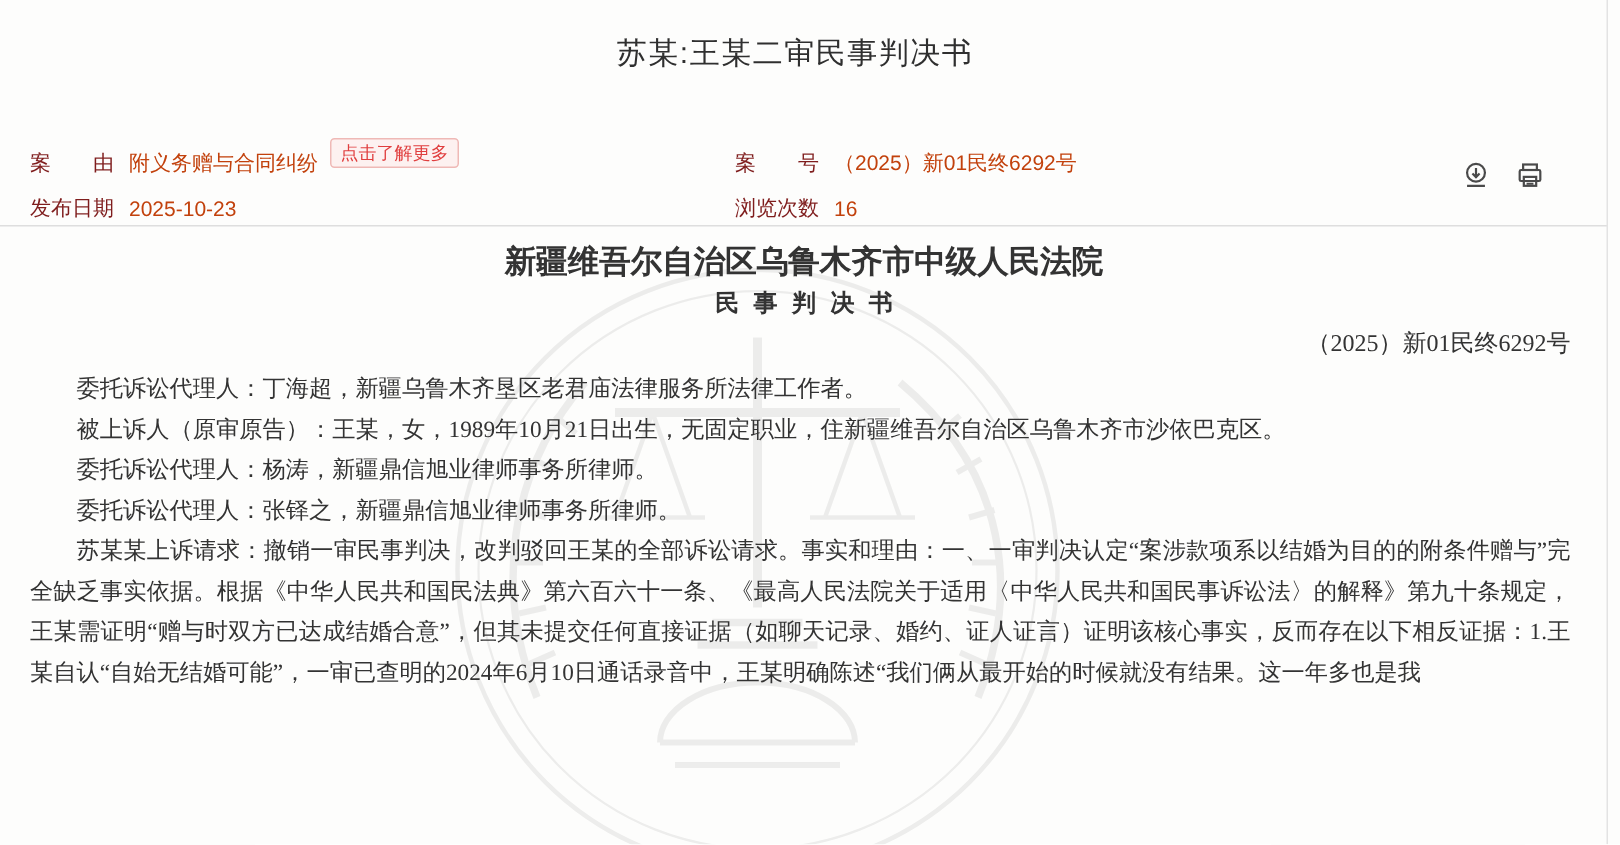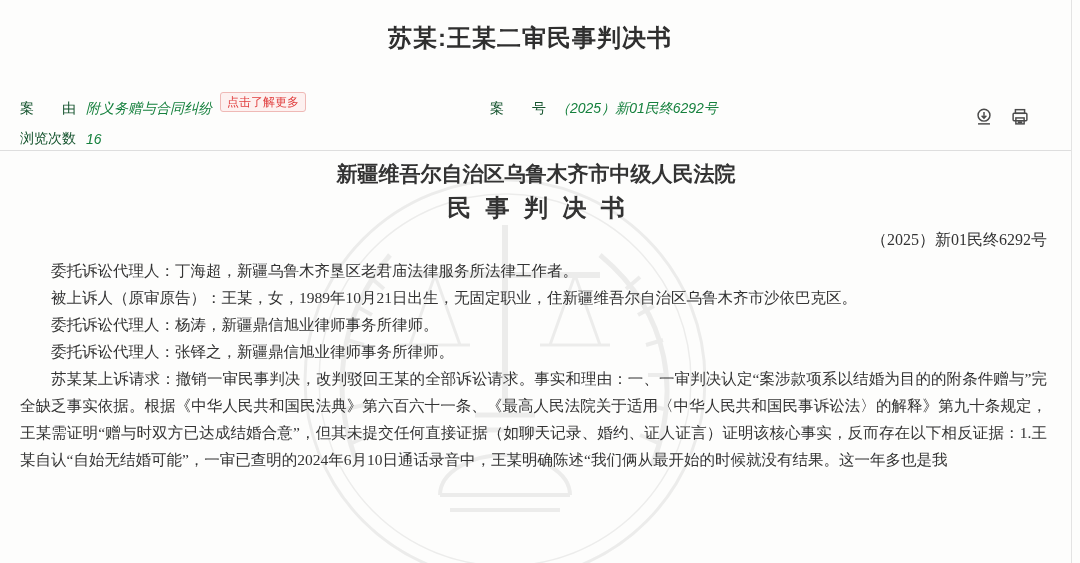--- a/index.html
+++ b/index.html
@@ -4,47 +4,47 @@
 <style>
   html,body{margin:0;padding:0;background:#ffffff;}
   .screen{
     position:relative;width:1080px;height:563px;overflow:hidden;
     background:#fdfdfc;font-family:"Liberation Sans","DejaVu Sans",sans-serif;
   }
   .right-edge{position:absolute;top:0;left:1071px;width:1px;height:563px;background:#e3e3e3;}
   
   .page-title{
     position:absolute;top:22px;left:0;width:1060px;text-align:center;
-    font-size:24px;font-weight:bold;color:#2f2f2f;letter-spacing:1px;
+    font-size:20px;font-weight:normal;color:#2f2f2f;letter-spacing:1px;
   }
   
   .meta{position:absolute;top:94px;left:20px;width:1035px;font-size:14px;}
   .meta-row{display:grid;grid-template-columns:470px 1fr;height:30px;align-items:center;}
   .meta-cell{display:flex;align-items:center;white-space:nowrap;}
-  .meta-label{color:#14532d;margin-right:10px;}
-  .meta-value{color:#15803d;font-style:italic;}
+  .meta-label{color:#7f1d1d;margin-right:10px;}
+  .meta-value{color:#c2410c;}
   .badge{
     display:inline-block;margin-left:8px;position:relative;top:-7px;
     font-size:12px;color:#e03e3e;background:#fdf1f0;border:1px solid #efb9b6;
     border-radius:3px;padding:1px 6px;line-height:16px;cursor:pointer;
   }
   .tools{position:absolute;top:12px;right:24px;display:flex;gap:14px;}
   .tool-btn{width:22px;height:22px;cursor:pointer;color:#4a4a4a;}
   .tool-btn svg{width:22px;height:22px;display:block;}
   .divider{position:absolute;top:150px;left:0;width:1072px;border-top:1px solid #dedede;}
   
   .doc{
     position:absolute;top:150px;left:0;width:1072px;height:413px;
     font-family:"Liberation Serif","DejaVu Serif",serif;color:#333333;
   }
   .court-name{
     margin-top:10px;text-align:center;font-size:21px;font-weight:bold;color:#333;
   }
   .doc-type{
-    margin-top:4px;text-align:center;font-size:24px;font-weight:bold;color:#333;
+    margin-top:4px;text-align:center;font-size:16px;font-weight:bold;color:#333;
     letter-spacing:0.6em;text-indent:0.6em;
   }
   .case-number{
     margin-top:6px;padding-right:25px;text-align:right;font-size:16px;color:#333;
   }
   .doc-body{
     position:relative;margin-top:6px;padding:0 25px 0 20px;
     font-size:15.5px;line-height:27px;text-align:justify;
   }
   .doc-body p{margin:0;text-indent:2em;}
@@ -68,20 +68,24 @@
         <span class="meta-label">案　　由</span>
         <span class="meta-value">附义务赠与合同纠纷</span>
         <span class="badge">点击了解更多</span>
       </div>
       <div class="meta-cell">
         <span class="meta-label">案　　号</span>
         <span class="meta-value">（2025）新01民终6292号</span>
       </div>
     </div>
     <div class="meta-row">
+      <div class="meta-cell">
+        <span class="meta-label">发布日期</span>
+        <span class="meta-value">2025-10-23</span>
+      </div>
       <div class="meta-cell">
         <span class="meta-label">浏览次数</span>
         <span class="meta-value">16</span>
       </div>
     </div>
     <div class="tools">
       <span class="tool-btn">
         <svg viewBox="0 0 24 24" fill="none" stroke="currentColor" stroke-width="1.6">
           <circle cx="12" cy="10" r="6.5"></circle>
           <path d="M12 6.5v6.5M9.4 10.6L12 13.2l2.6-2.6"></path>

